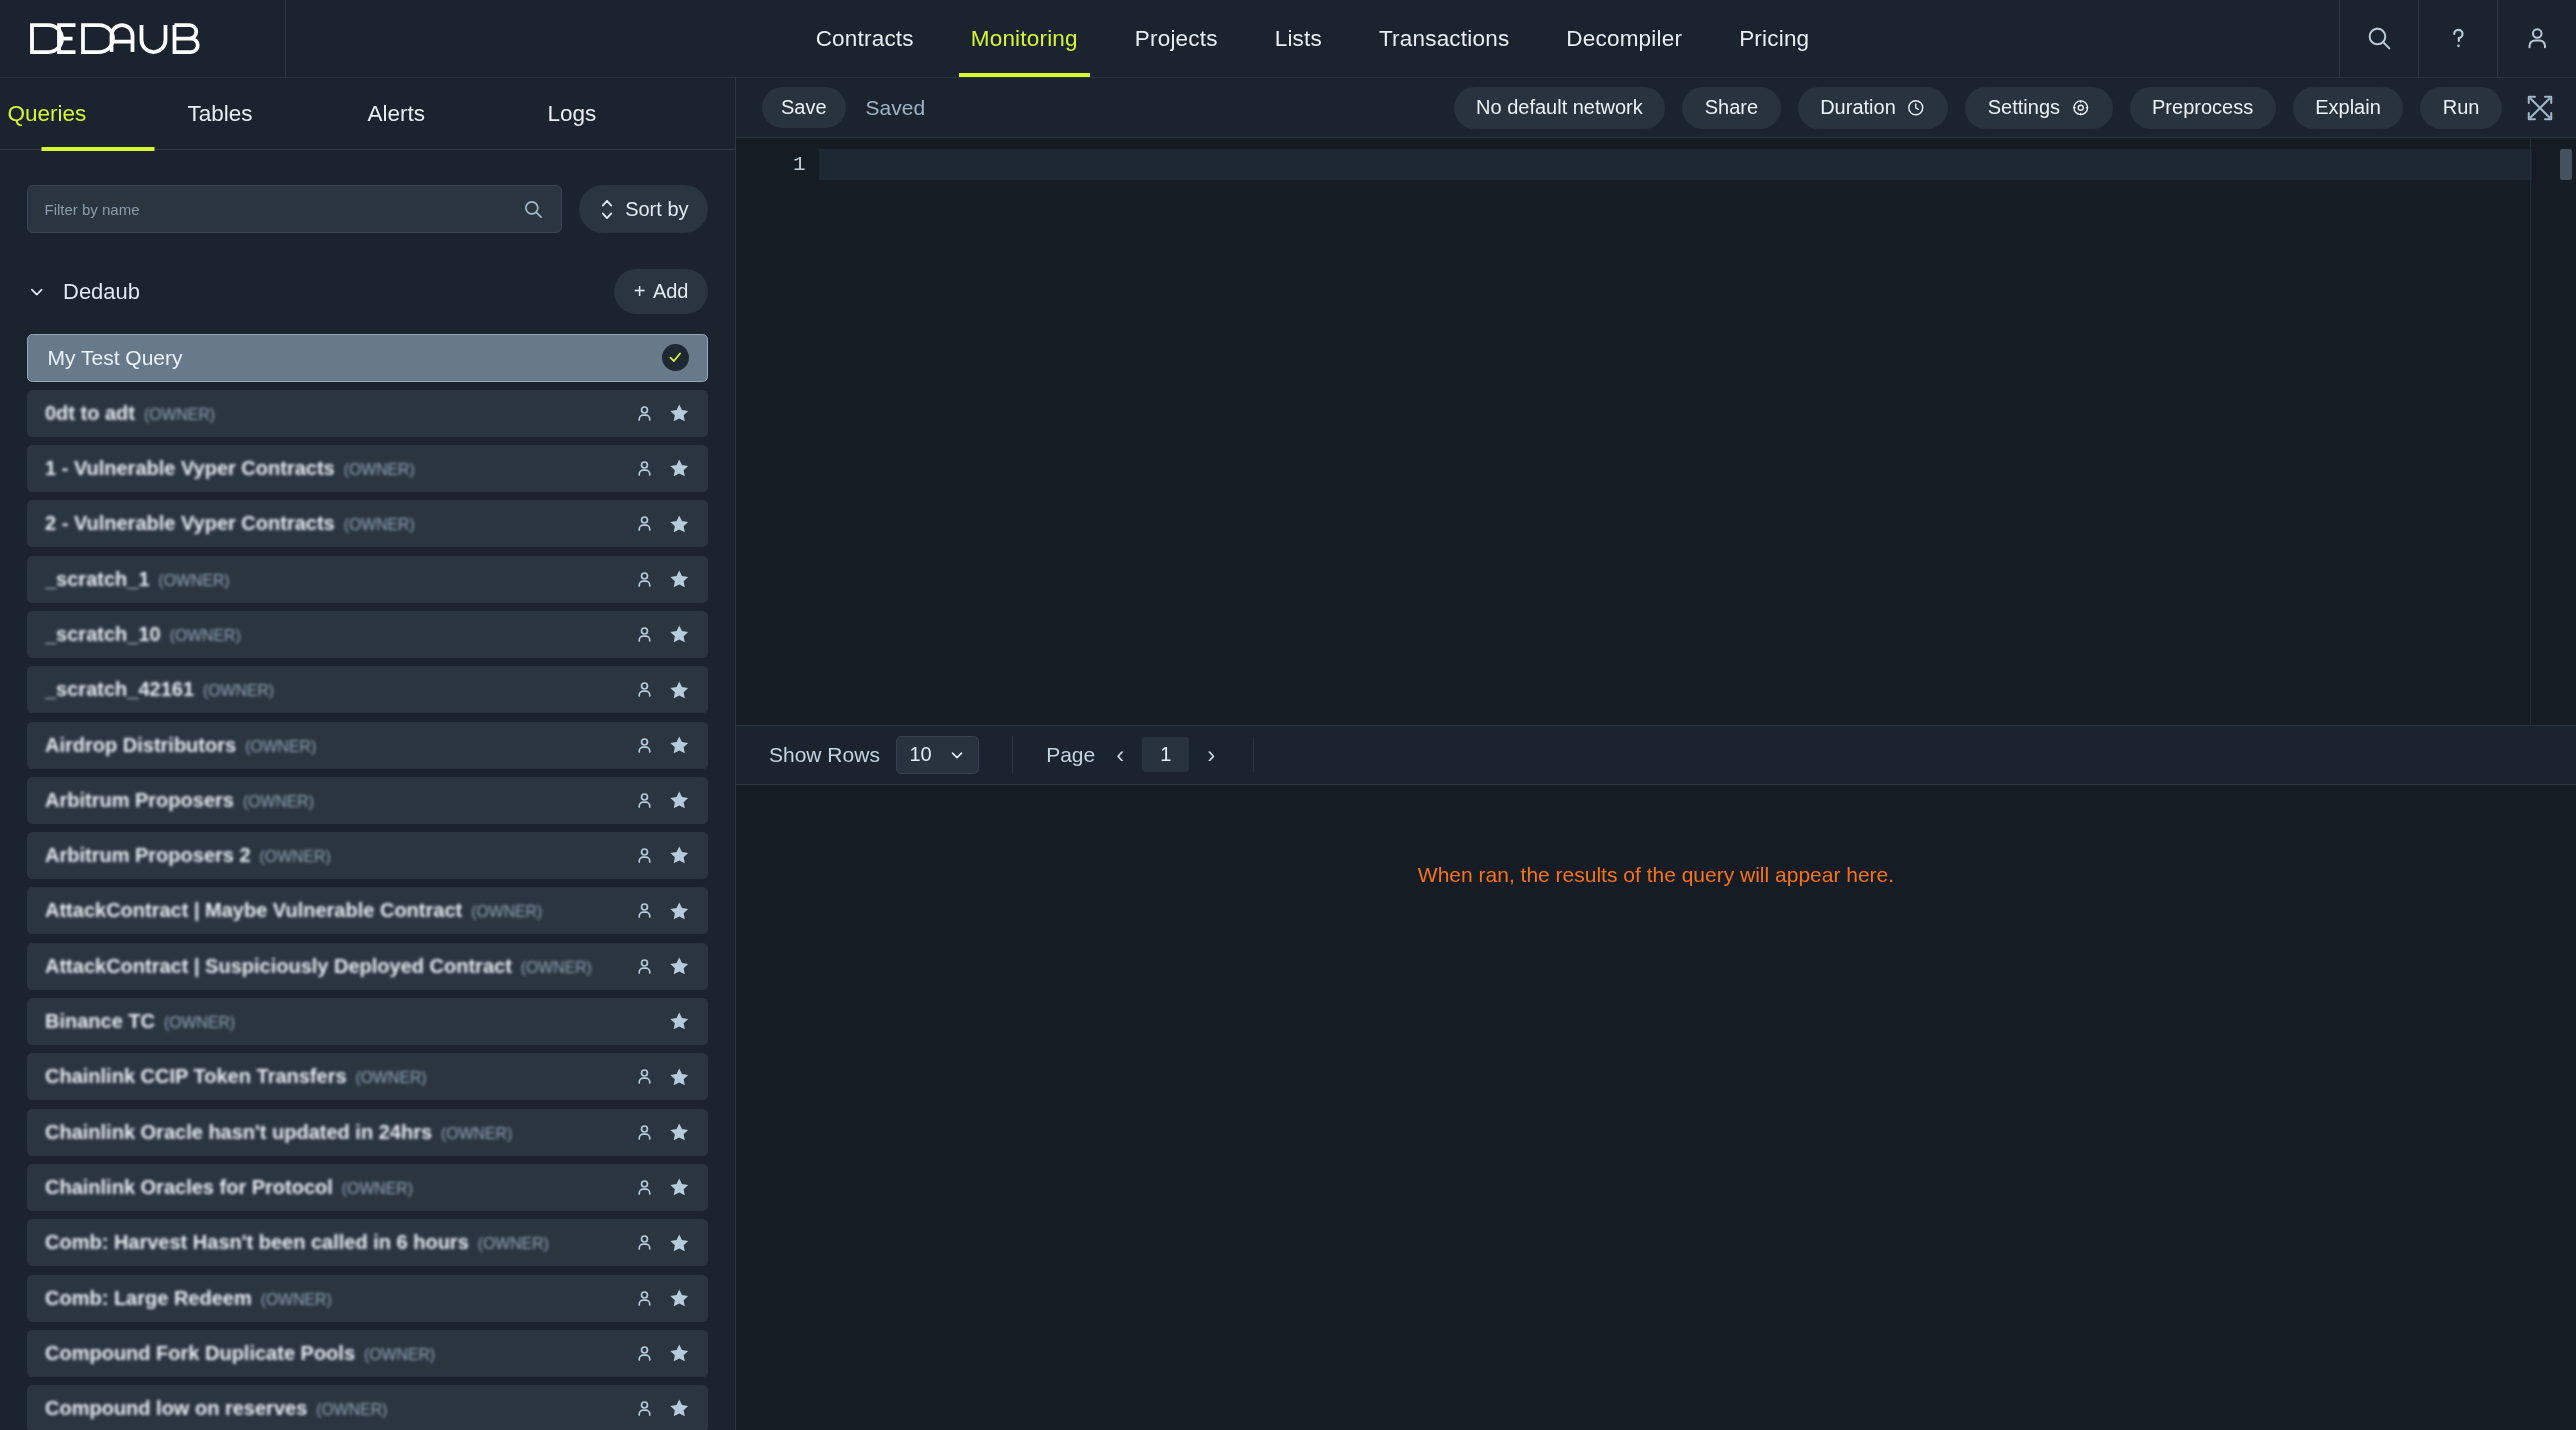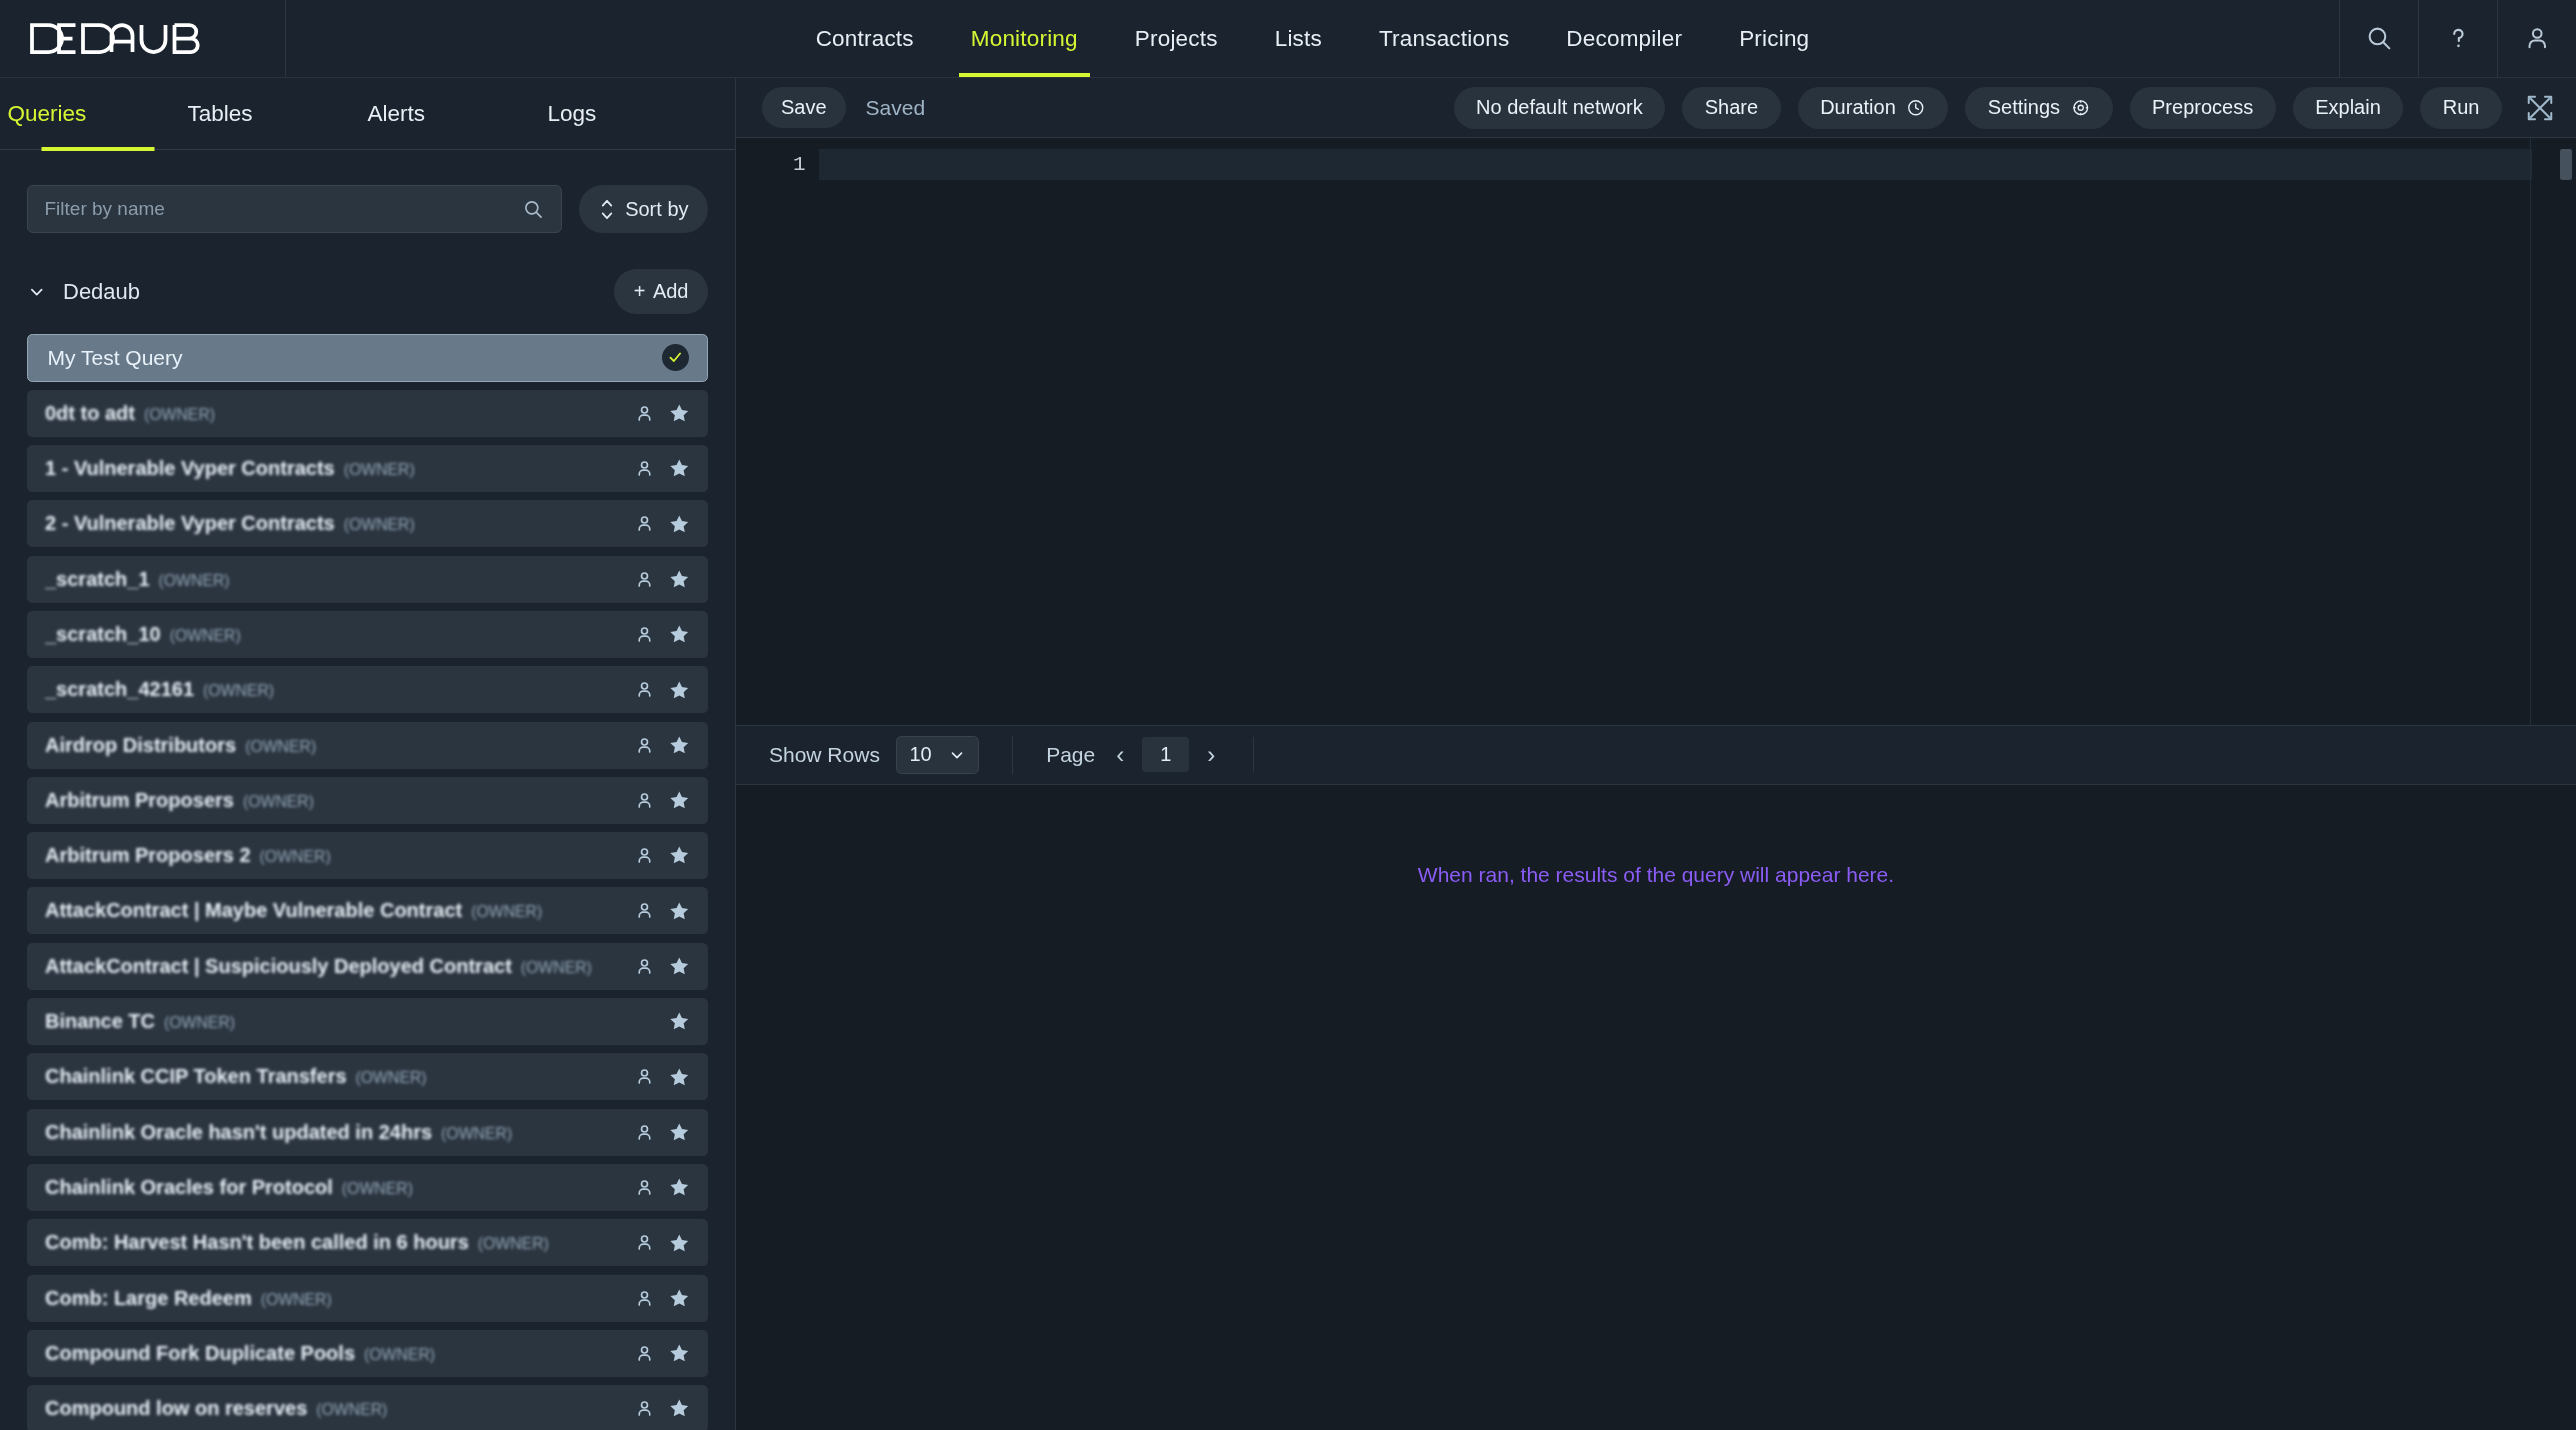--- a/index.html
+++ b/index.html
@@ -76,21 +76,21 @@
     display: flex; align-items: center; gap: 16.5px;
     padding: 35px 27px 0 27px;
   }
   .filter-input-wrap {
     flex: 1 1 auto; height: 48px; background: #2b3540;
     border: 0.8px solid #3a4552; border-radius: 6px;
     display: flex; align-items: center; padding: 0 16.5px;
   }
   .filter-input {
     flex: 1 1 auto; background: transparent; border: none; outline: none;
-    color: #c9d6e2; font-size: 19px; font-family: "Liberation Sans", sans-serif;
+    color: #c9d6e2; font-size: 15px; font-family: "Liberation Sans", sans-serif;
   }
   .filter-input::placeholder { color: #8b9cab; }
   .sortby-btn {
     flex: 0 0 auto; height: 48px; background: #2b3540; border-radius: 25.5px;
     display: flex; align-items: center; gap: 9px; padding: 0 19.5px;
     color: #e3ebf2; font-size: 20px; cursor: pointer;
   }
 
   .group-row {
     display: flex; align-items: center; justify-content: space-between;
@@ -193,21 +193,21 @@
   .page-num {
     background:#29333e; border-radius:3.8px; min-width: 47px; height: 35px;
     display:flex; align-items:center; justify-content:center;
     color:#e4edf5; font-size: 20px;
   }
   .results-body {
     flex: 1 1 auto; min-height: 0; background: #151c24;
     display:flex; align-items: flex-start; justify-content: center;
     padding-top: 78px;
   }
-  .results-msg { color: #8b5cf6; font-size: 21px; }
+  .results-msg { color: #f97316; font-size: 21px; }
 </style>
 </head>
 <body>
 
 <div class="app">
 
   <div class="topnav">
     <div class="logo-cell">
       <svg class="logo-svg" width="225" height="33" viewBox="0 0 300 44">
         <g fill="none" stroke="#ffffff" stroke-width="5">

